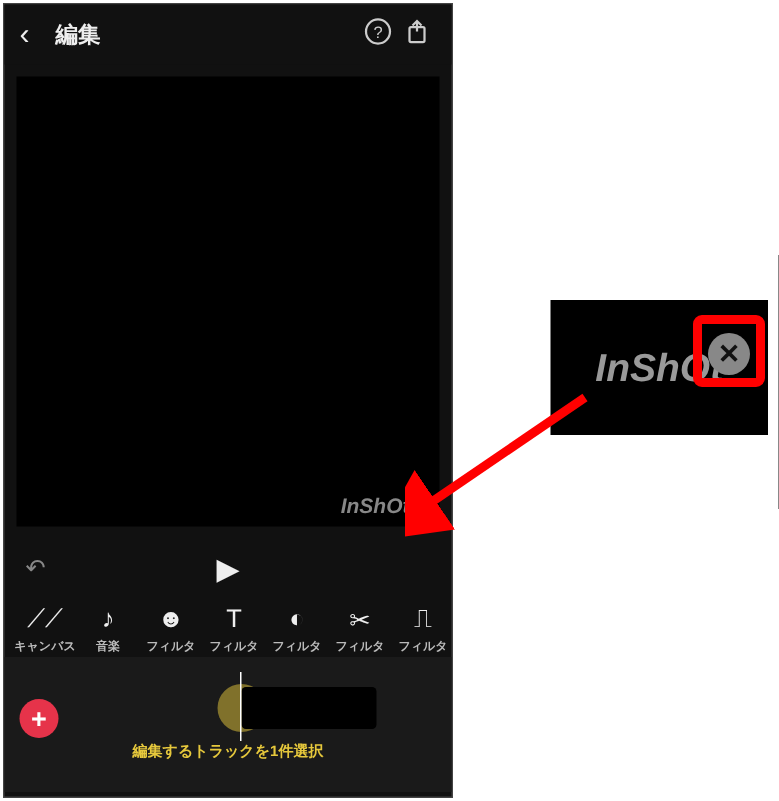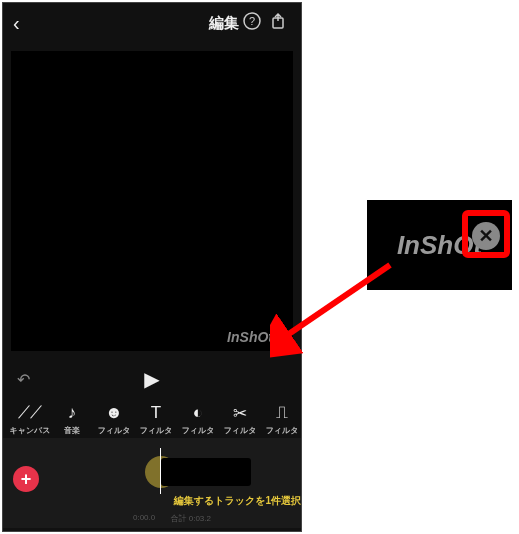--- a/index.html
+++ b/index.html
@@ -20,21 +20,21 @@
   }
   .header {
     height: 40px;
     display: flex;
     align-items: center;
     padding: 0 10px;
     color: #eee;
     background: #111;
   }
   .header .back { width: 24px; font-size: 20px; }
-  .header .title { flex: 1; text-align: right; font-size: 15px; font-weight: 600; }
+  .header .title { flex: 1; text-align: left; font-size: 15px; font-weight: 600; }
   .header .icon-btn { width: 26px; text-align: center; font-size: 18px; }
   .preview {
     margin: 8px;
     background: #000;
     height: 300px;
     position: relative;
   }
   .watermark {
     position: absolute;
     right: 6px; bottom: 6px;
@@ -115,21 +115,21 @@
   .playhead-line {
     position: absolute;
     left: 157px; top: 10px;
     width: 1px; height: 46px;
     background: #fff;
   }
   .prompt {
     position: absolute;
     left: 0; right: 0;
     top: 56px;
-    text-align: right;
+    text-align: center;
     color: #e6c83c;
     font-size: 10px;
     font-weight: 600;
   }
   .time-info {
     position: absolute;
     left: 0; right: 0; bottom: 4px;
     display: flex;
     justify-content: space-between;
     padding: 0 90px 0 130px;
@@ -242,24 +242,20 @@
       <div class="tlabel">フィルタ</div>
     </div>
   </div>
 
   <div class="timeline-area">
     <div class="add-btn">+</div>
     <div class="playhead-dot"></div>
     <div class="clip"></div>
     <div class="playhead-line"></div>
     <div class="prompt">編集するトラックを1件選択</div>
-    <div class="time-info">
-      <span>0:00.0</span>
-      <span><span>合計</span> <span>0:03.2</span></span>
-    </div>
   </div>
 
 </div>
 
 <div class="callout">
   <span class="wm-big">InShOt</span>
   <div class="close-big">✕</div>
   <div class="highlight-box"></div>
 </div>
 

